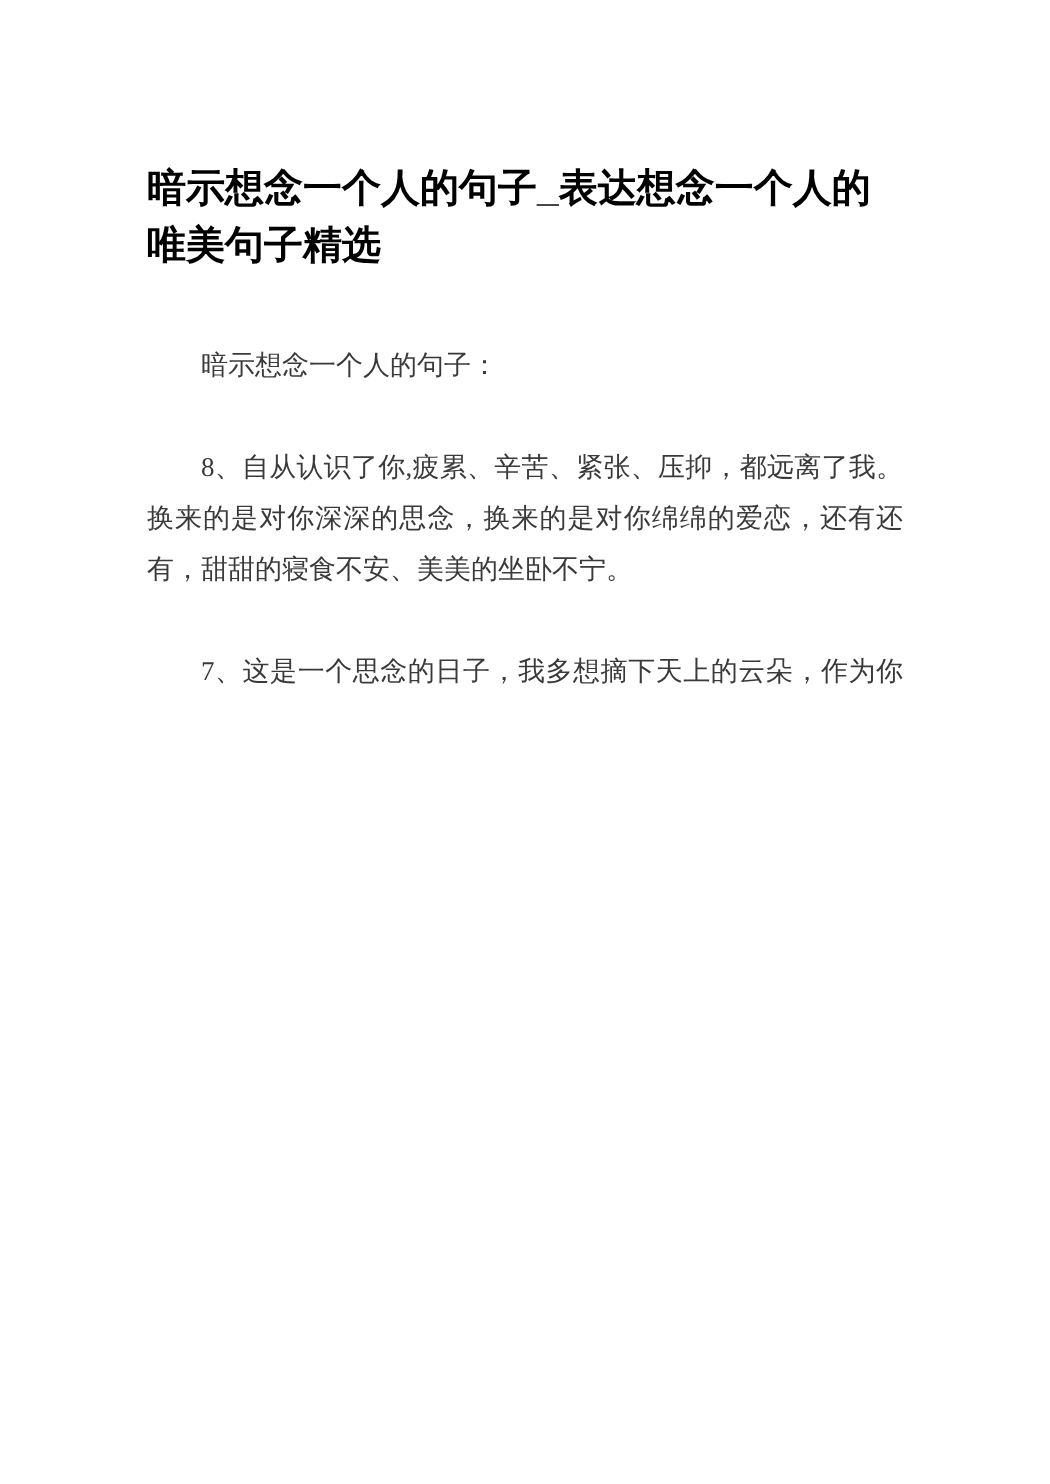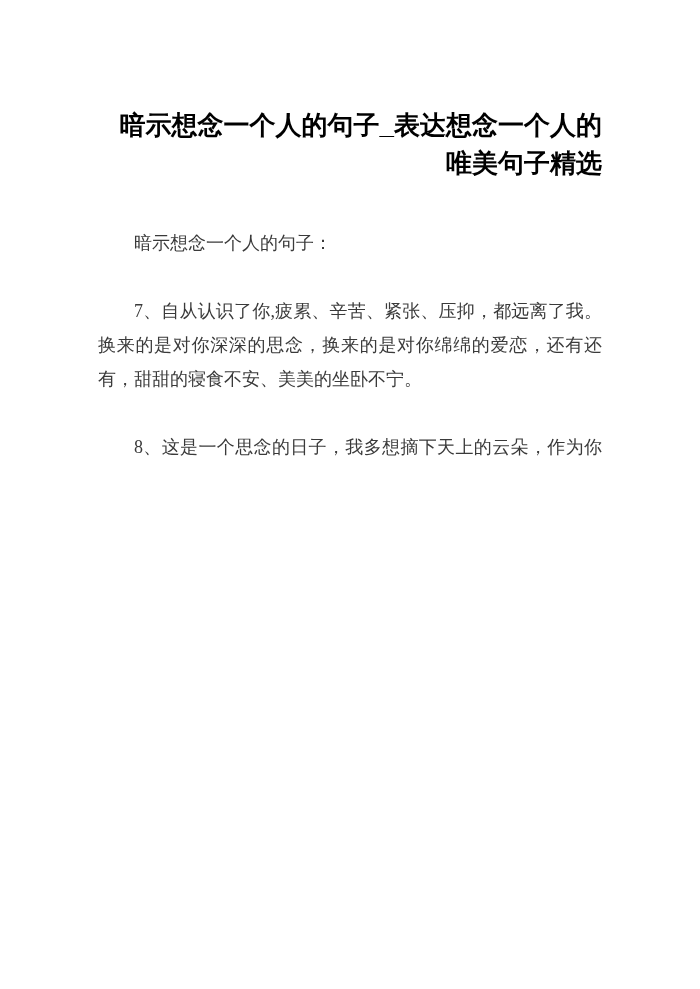--- a/index.html
+++ b/index.html
@@ -14,21 +14,21 @@
     background: #ffffff;
     overflow: hidden;
   }
   .doc-title {
     margin: 0 98px;
     padding-top: 106px;
     font-family: "Liberation Sans", sans-serif;
     font-weight: bold;
     font-size: 26px;
     line-height: 38px;
-    text-align: right;
+    text-align: left;
     color: #000000;
   }
   .doc-content {
     margin: 0 98px;
     font-family: "Liberation Serif", serif;
     font-size: 18px;
     line-height: 34px;
     color: #3a3a3a;
     text-align: justify;
   }
@@ -50,20 +50,20 @@
 <div class="page">
 
   <h1 class="doc-title">暗示想念一个人的句子_表达想念一个人的唯美句子精选</h1>
 
   <div class="doc-content">
 
     <p class="intro">暗示想念一个人的句子：</p>
 
 
 
-    <p>7、自从认识了你,疲累、辛苦、紧张、压抑，都远离了我。换来的是对你深深的思念，换来的是对你绵绵的爱恋，还有还有，甜甜的寝食不安、美美的坐卧不宁。</p>
+    <p>8、自从认识了你,疲累、辛苦、紧张、压抑，都远离了我。换来的是对你深深的思念，换来的是对你绵绵的爱恋，还有还有，甜甜的寝食不安、美美的坐卧不宁。</p>
 
 
-    <p class="continues">8、这是一个思念的日子，我多想摘下天上的云朵，作为你</p>
+    <p class="continues">7、这是一个思念的日子，我多想摘下天上的云朵，作为你</p>
 
   </div>
 
 </div>
 
 </body></html>

